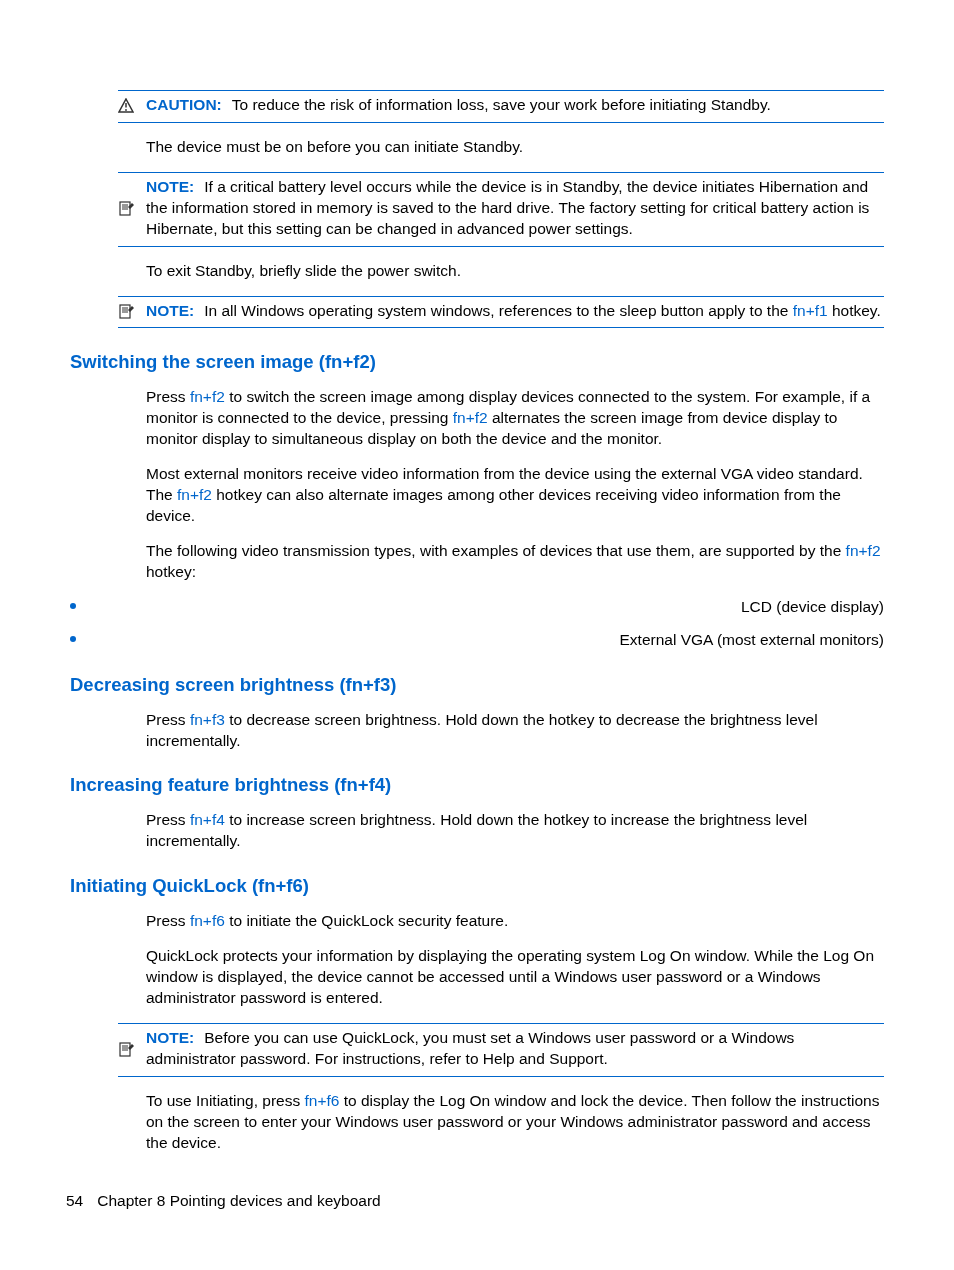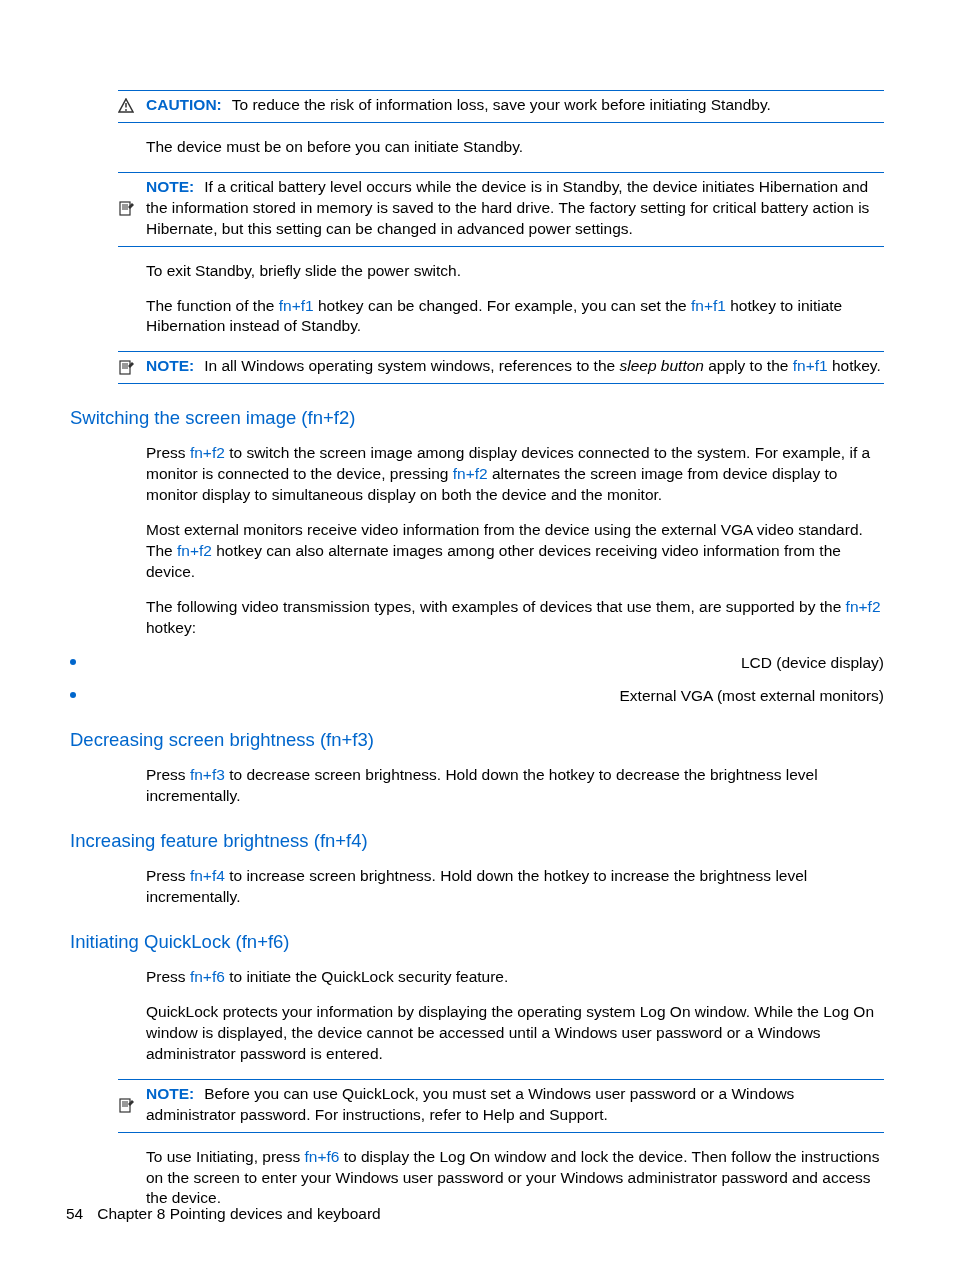--- a/index.html
+++ b/index.html
@@ -46,21 +46,21 @@
     margin: 8px 0 14px 0;
   }
   .indent {
     padding-left: 76px;
   }
   .callout-indent {
     margin-left: 48px;
   }
   h2.section {
     color: #0066cc;
-    font-weight: normal;
+    font-weight: bold;
     font-size: 18.5px;
     margin: 22px 0 12px 0;
   }
   ul.bullets {
     list-style: none;
     padding: 0;
     margin: 10px 0 16px 0;
   }
   ul.bullets li {
     position: relative;
@@ -80,21 +80,21 @@
   }
   .footer {
     position: absolute;
     bottom: 58px;
     left: 66px;
     font-size: 15.5px;
   }
   .footer .pg {
     padding-right: 14px;
   }
-  .italic { font-style: italic; }
+  .italic { }
   svg { display: block; }
 </style>
 </head>
 <body>
 
 <div class="page">
 
   <div class="callout callout-indent">
     <div class="callout-icon">
       <svg width="16" height="16" viewBox="0 0 16 16">
@@ -120,23 +120,20 @@
           <path d="M14 2 L16 4 L12 8 L10 6 Z" fill="#333"></path>
         </svg>
     </div>
     <div class="callout-body">
       <span class="callout-label">NOTE:</span><span>If a critical battery level occurs while the device is in Standby, the device initiates Hibernation and the information stored in memory is saved to the hard drive. The factory setting for critical battery action is Hibernate, but this setting can be changed in advanced power settings.</span>
     </div>
   </div>
 
   <p class="para indent">To exit Standby, briefly slide the power switch.</p>
 
-  <p class="para indent">
-    <span>The function of the </span><span class="hotkey">fn+f1</span><span> hotkey can be changed. For example, you can set the </span><span class="hotkey">fn+f1</span><span> hotkey to initiate Hibernation instead of Standby.</span>
-  </p>
 
   <div class="callout callout-indent">
     <div class="callout-icon">
       <svg width="18" height="16" viewBox="0 0 18 16">
           <rect x="2" y="1" width="10" height="13" fill="none" stroke="#333" stroke-width="1.2"></rect>
           <line x1="4" y1="4" x2="10" y2="4" stroke="#333" stroke-width="1"></line>
           <line x1="4" y1="6" x2="10" y2="6" stroke="#333" stroke-width="1"></line>
           <line x1="4" y1="8" x2="10" y2="8" stroke="#333" stroke-width="1"></line>
           <path d="M14 2 L16 4 L12 8 L10 6 Z" fill="#333"></path>
         </svg>

